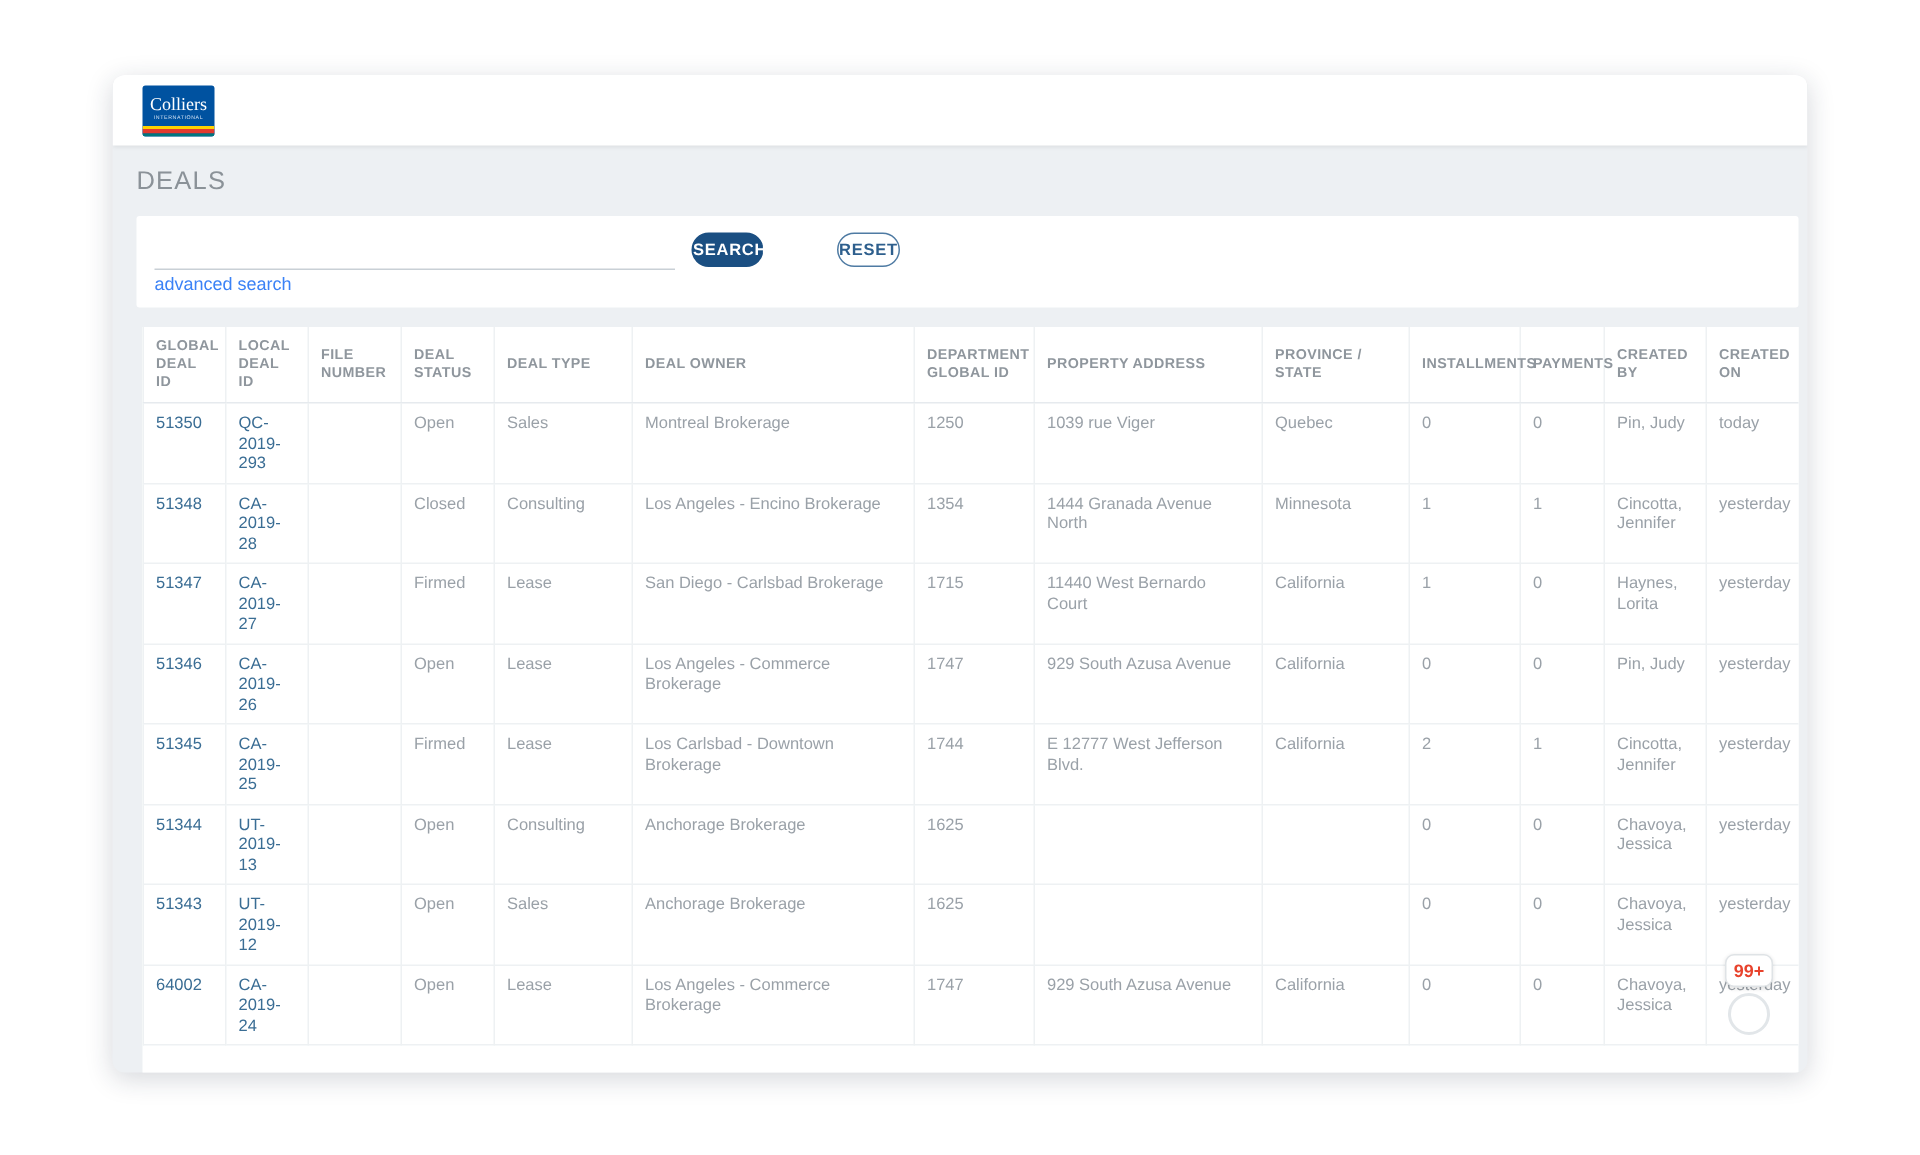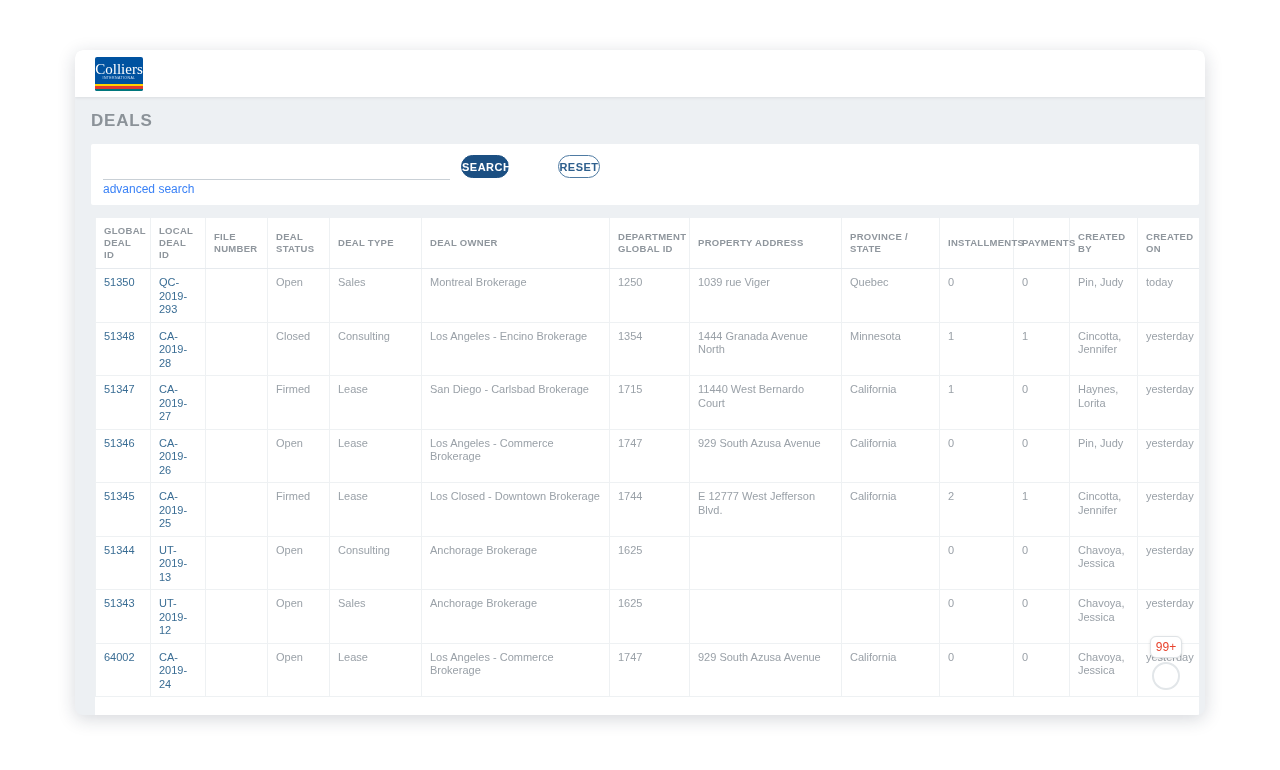--- a/index.html
+++ b/index.html
@@ -8,27 +8,27 @@
   .app-card {
     position:absolute; left:75px; top:50px; width:1130px; height:665px;
     background:#edf0f3; border-radius:8px; overflow:hidden;
     box-shadow:0 4px 18px rgba(30,40,60,0.18);
   }
 
   
   .topbar { position:relative; height:47px; background:#ffffff; box-shadow:0 1px 3px rgba(0,0,0,0.08); }
   .logo { position:absolute; left:20px; top:7px; width:48px; height:34px; background:#0052a0; border-radius:2px;
           display:flex; flex-direction:column; justify-content:flex-start; align-items:center; overflow:hidden; }
-  .logo .brand { color:#fff; font-family:"Liberation Serif", serif; font-size:15px; line-height:14px; margin-top:5px; }
+  .logo .brand { color:#fff; font-family:"Liberation Serif", serif; font-size:12px; line-height:14px; margin-top:5px; }
   .logo .sub { color:#cfe0f2; font-size:3.5px; letter-spacing:0.4px; line-height:5px; }
   .logo .stripes { margin-top:auto; width:100%; }
   .logo .stripe { height:2.5px; width:100%; }
 
   
-  .page-title { margin:14px 0 0 16px; font-size:17px; letter-spacing:0.8px; color:#8b9298; font-weight:700; }
+  .page-title { margin:14px 0 0 16px; font-size:17px; letter-spacing:0.8px; color:#8b9298; font-weight:400; }
 
   
   .search-panel { position:relative; margin:13px 6px 0 16px; height:61px; background:#ffffff; border-radius:2px; }
   .search-input { position:absolute; left:12px; top:14px; width:347px; height:22px; border:none; outline:none;
                   border-bottom:1px solid #c9d0d6; font-size:12px; color:#5a6268; background:transparent; }
   .btn { position:absolute; top:11px; height:23px; border-radius:12px; font-size:11px; font-weight:bold;
          letter-spacing:0.5px; cursor:pointer; font-family:"Liberation Sans", sans-serif; }
   .btn-search { left:370px; width:48px; background:#1b4f82; color:#ffffff; border:1px solid #1b4f82; }
   .btn-reset  { left:423px; width:42px; background:#ffffff; color:#2e5f8d; border:1px solid #4f7ba3;margin-left:44px; }
   .adv-link { position:absolute; left:12px; top:38px; font-size:12px; color:#3b82f6; text-decoration:none; cursor:pointer; }
@@ -48,21 +48,21 @@
     border:1px solid #eef1f3; border-top:none;
     word-wrap:break-word; overflow-wrap:break-word;
   }
   table.deals td:first-child, table.deals th:first-child { border-left:1px solid #eef1f3; }
   table.deals td a { color:#3a6d94; text-decoration:none; cursor:pointer;text-align:center; }
   table.deals tr { background:#ffffff; }
 
   
   .notif-badge { position:absolute; left:1075px; top:586px; min-width:32px; height:22px; background:#ffffff;
                  border:1px solid #dfe3e6; border-radius:6px; box-shadow:0 1px 3px rgba(0,0,0,0.12);
-                 color:#e8432d; font-size:12px; font-weight:normal; text-align:center; line-height:20px;
+                 color:#e8432d; font-size:12px; font-weight:bold; text-align:center; line-height:20px;
                  padding:0 4px; cursor:pointer; }
   .chat-circle { position:absolute; left:1077px; top:612px; width:28px; height:28px; border-radius:50%;
                  border:2px solid #e2e6e9; background:transparent; cursor:pointer; }
 </style>
 </head>
 <body>
 
 <div class="app-card">
 
   <div class="topbar">
@@ -180,21 +180,21 @@
             <td>0</td>
             <td>Pin, Judy</td>
             <td>yesterday</td>
           </tr>
           <tr>
             <td><a>51345</a></td>
             <td><a>CA-2019-25</a></td>
             <td></td>
             <td>Firmed</td>
             <td>Lease</td>
-            <td>Los Closed - Downtown Brokerage</td>
+            <td>Los Carlsbad - Downtown Brokerage</td>
             <td>1744</td>
             <td>E 12777 West Jefferson Blvd.</td>
             <td>California</td>
             <td>2</td>
             <td>1</td>
             <td>Cincotta, Jennifer</td>
             <td>yesterday</td>
           </tr>
           <tr>
             <td><a>51344</a></td>

